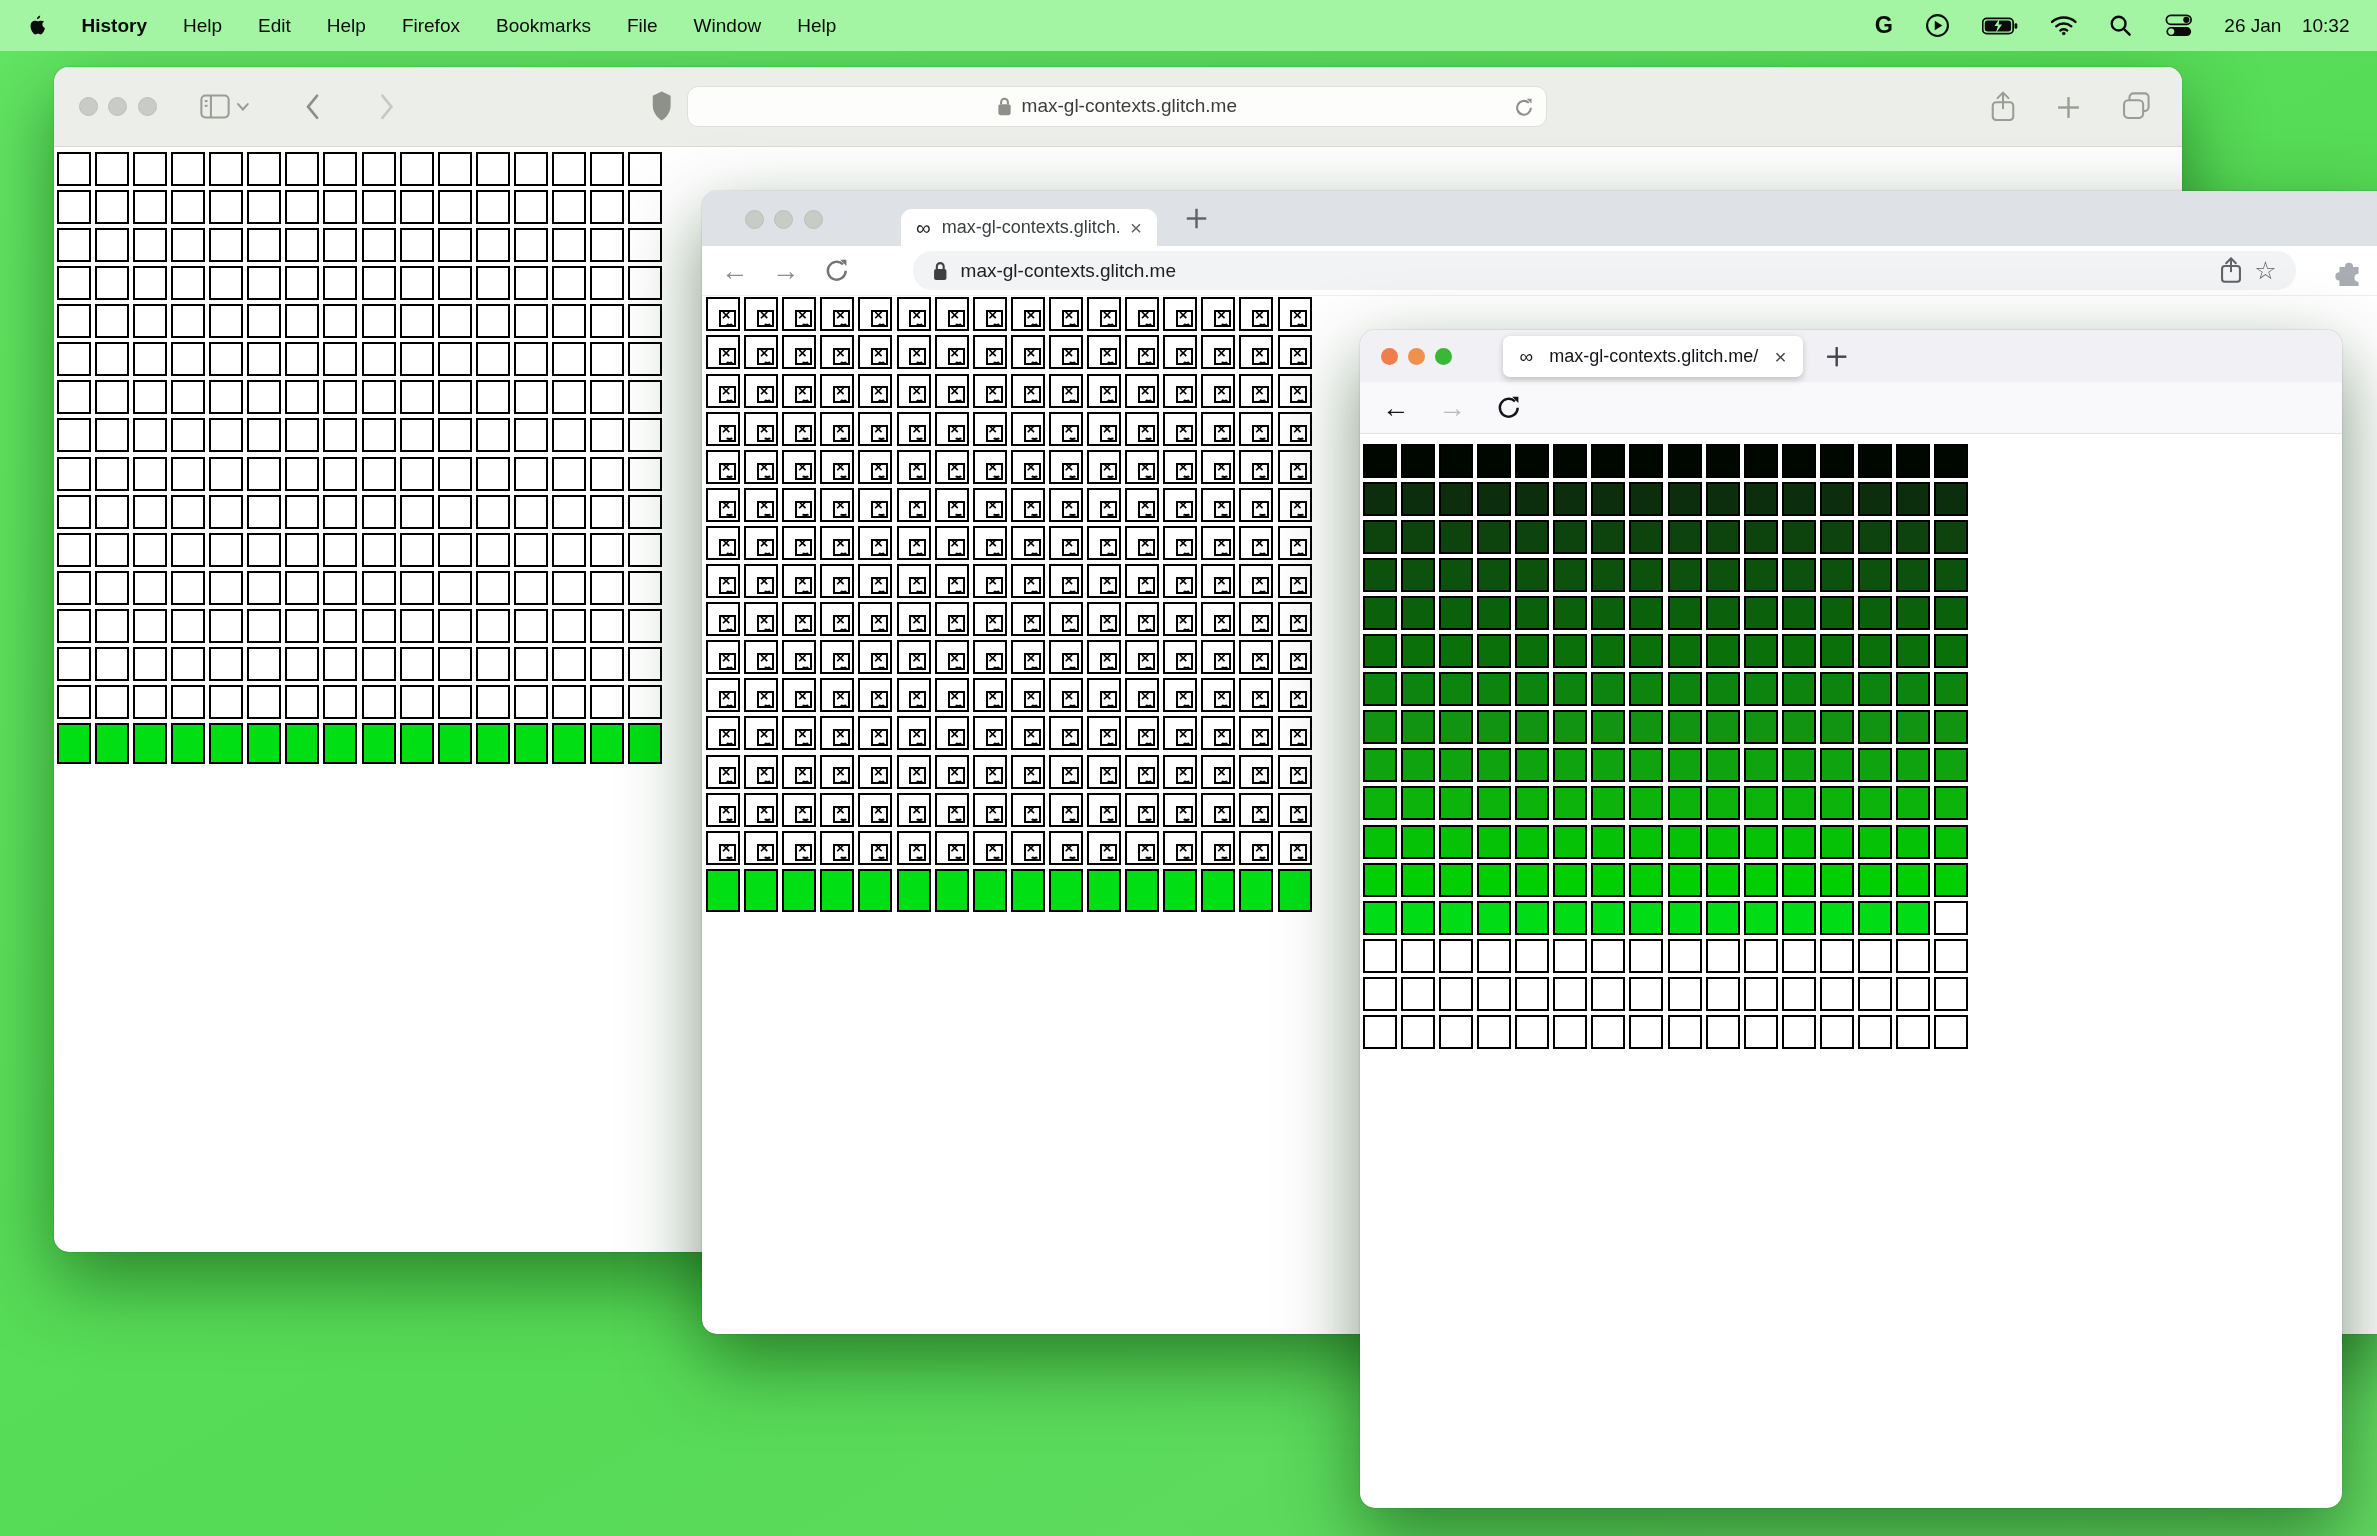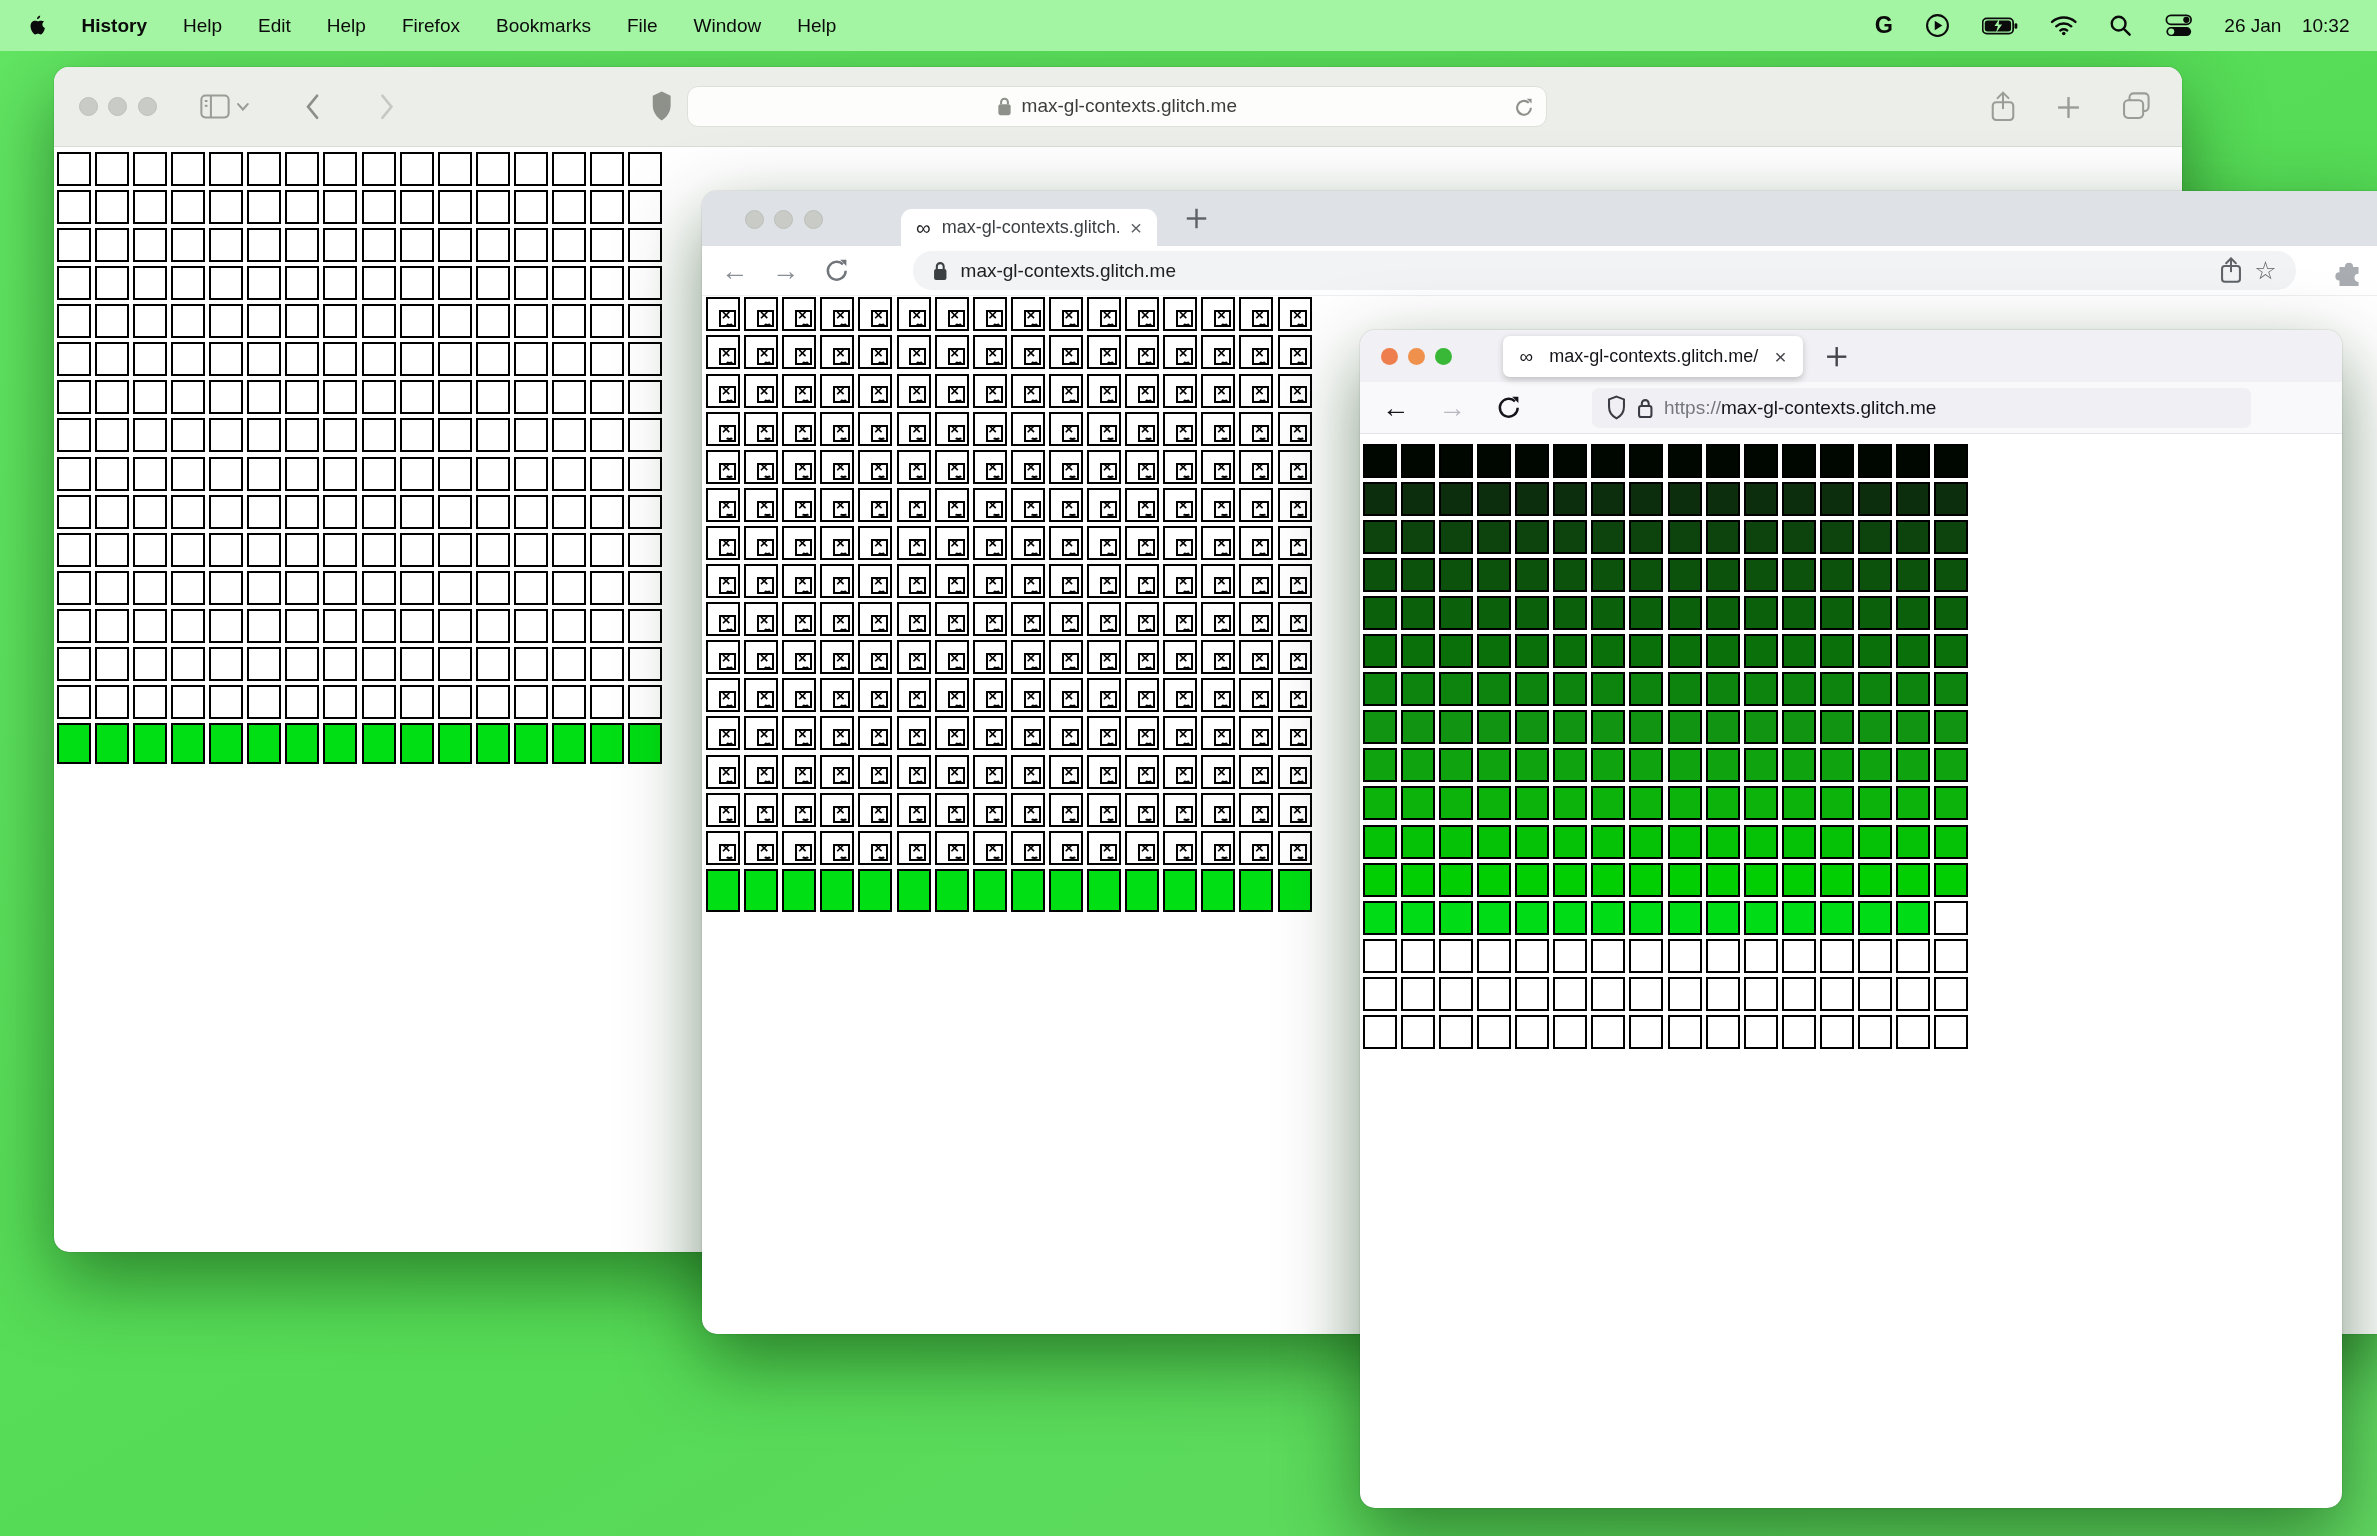--- a/index.html
+++ b/index.html
@@ -2078,32 +2078,20 @@
   </div>
   <div class="ffx-navbar">
     <span class="ffx-back">←</span>
     <span class="ffx-fwd">→</span>
     <span>
       <svg width="27.5" height="27.5" viewBox="0 0 40 40">
           <path d="M33 20a13 13 0 1 1-4-9.4" fill="none" stroke="#15141A" stroke-width="3.5"></path>
           <path d="M25 4h9v9z" fill="#15141A"></path>
         </svg>
     </span>
-    <div class="ffx-field">
-      <svg width="19" height="25" viewBox="0 0 28 36">
-          <path d="M14 2l11 4v11c0 8-5 14-11 17C8 31 3 25 3 17V6z" fill="none" stroke="#3A3A42" stroke-width="3"></path>
-        </svg>
-      <svg width="16.5" height="22" viewBox="0 0 24 32">
-          <rect x="3" y="13" width="18" height="16" rx="3" fill="none" stroke="#3A3A42" stroke-width="3"></rect>
-          <path d="M7 13V9.5a5 5 0 0 1 10 0V13" fill="none" stroke="#3A3A42" stroke-width="3"></path>
-        </svg>
-      <span>
-        <span class="ffx-prefix">https://</span><span class="ffx-host">max-gl-contexts.glitch.me</span>
-      </span>
-    </div>
   </div>
   <div class="ffx-content">
     <div>
         <div class="grid-row">
           <div class="cell" style="background: rgb(0, 7, 0);"></div>
           <div class="cell" style="background: rgb(0, 7, 0);"></div>
           <div class="cell" style="background: rgb(0, 7, 0);"></div>
           <div class="cell" style="background: rgb(0, 7, 0);"></div>
           <div class="cell" style="background: rgb(0, 7, 0);"></div>
           <div class="cell" style="background: rgb(0, 7, 0);"></div>

